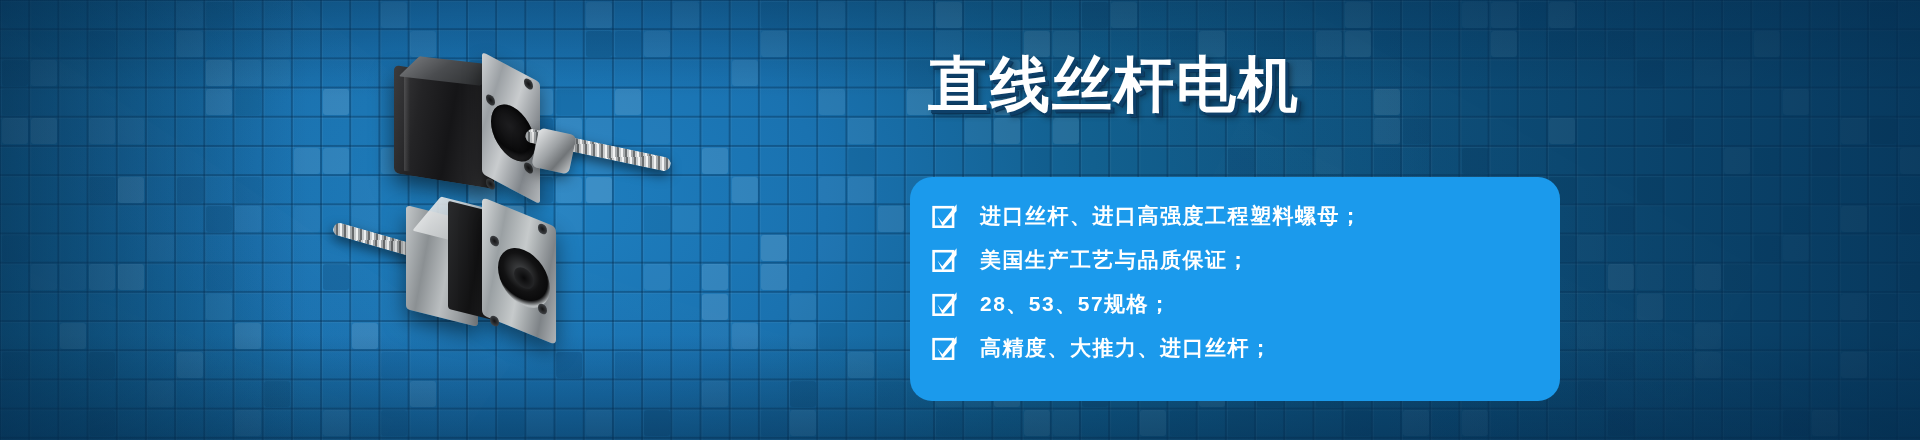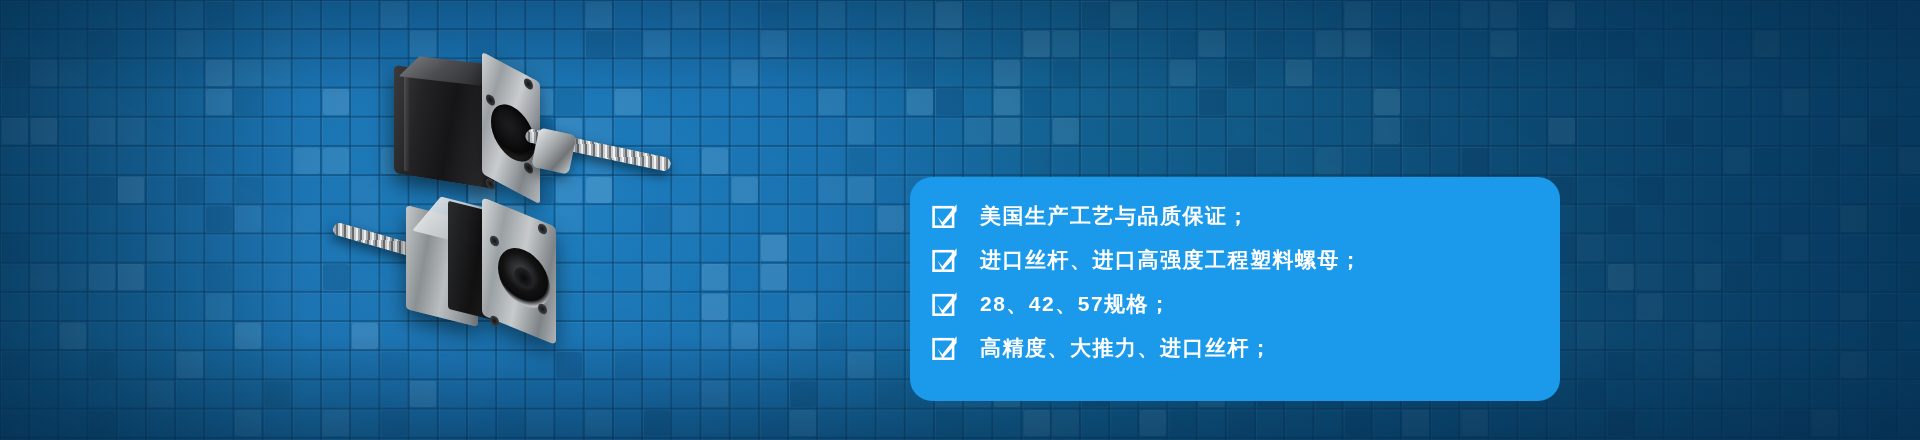--- a/index.html
+++ b/index.html
@@ -541,51 +541,52 @@
       <div class="hole2 g1"></div>
       <div class="hole2 g2"></div>
       <div class="hole2 g3"></div>
       <div class="hole2 g4"></div>
     </div>
 
   </div>
 
   <div class="content">
 
+    <div class="title">直线丝杆电机</div>
 
     <div class="panel">
+
+      <div class="row">
+        <span class="chk">
+          <svg width="26" height="26" viewBox="0 0 26 26">
+            <rect x="1.6" y="4.2" width="19.5" height="19.5" fill="none" stroke="#ffffff" stroke-width="2.6"></rect>
+            <path d="M5.5 13.6 L10.3 19.2 L24.6 1.2 L24.6 8.0 L10.7 23.4 Z" fill="#ffffff"></path>
+          </svg>
+        </span>
+        <span class="rtxt">进口丝杆、进口高强度工程塑料螺母；</span>
+      </div>
 
       <div class="row">
         <span class="chk">
           <svg width="26" height="26" viewBox="0 0 26 26">
             <rect x="1.6" y="4.2" width="19.5" height="19.5" fill="none" stroke="#ffffff" stroke-width="2.6"></rect>
             <path d="M5.5 13.6 L10.3 19.2 L24.6 1.2 L24.6 8.0 L10.7 23.4 Z" fill="#ffffff"></path>
           </svg>
         </span>
         <span class="rtxt">美国生产工艺与品质保证；</span>
       </div>
 
       <div class="row">
         <span class="chk">
           <svg width="26" height="26" viewBox="0 0 26 26">
             <rect x="1.6" y="4.2" width="19.5" height="19.5" fill="none" stroke="#ffffff" stroke-width="2.6"></rect>
             <path d="M5.5 13.6 L10.3 19.2 L24.6 1.2 L24.6 8.0 L10.7 23.4 Z" fill="#ffffff"></path>
           </svg>
         </span>
-        <span class="rtxt">进口丝杆、进口高强度工程塑料螺母；</span>
-      </div>
-
-      <div class="row">
-        <span class="chk">
-          <svg width="26" height="26" viewBox="0 0 26 26">
-            <rect x="1.6" y="4.2" width="19.5" height="19.5" fill="none" stroke="#ffffff" stroke-width="2.6"></rect>
-            <path d="M5.5 13.6 L10.3 19.2 L24.6 1.2 L24.6 8.0 L10.7 23.4 Z" fill="#ffffff"></path>
-          </svg>
-        </span>
-        <span class="rtxt">28、42、57规格；</span>
+        <span class="rtxt">28、53、57规格；</span>
       </div>
 
       <div class="row">
         <span class="chk">
           <svg width="26" height="26" viewBox="0 0 26 26">
             <rect x="1.6" y="4.2" width="19.5" height="19.5" fill="none" stroke="#ffffff" stroke-width="2.6"></rect>
             <path d="M5.5 13.6 L10.3 19.2 L24.6 1.2 L24.6 8.0 L10.7 23.4 Z" fill="#ffffff"></path>
           </svg>
         </span>
         <span class="rtxt">高精度、大推力、进口丝杆；</span>

